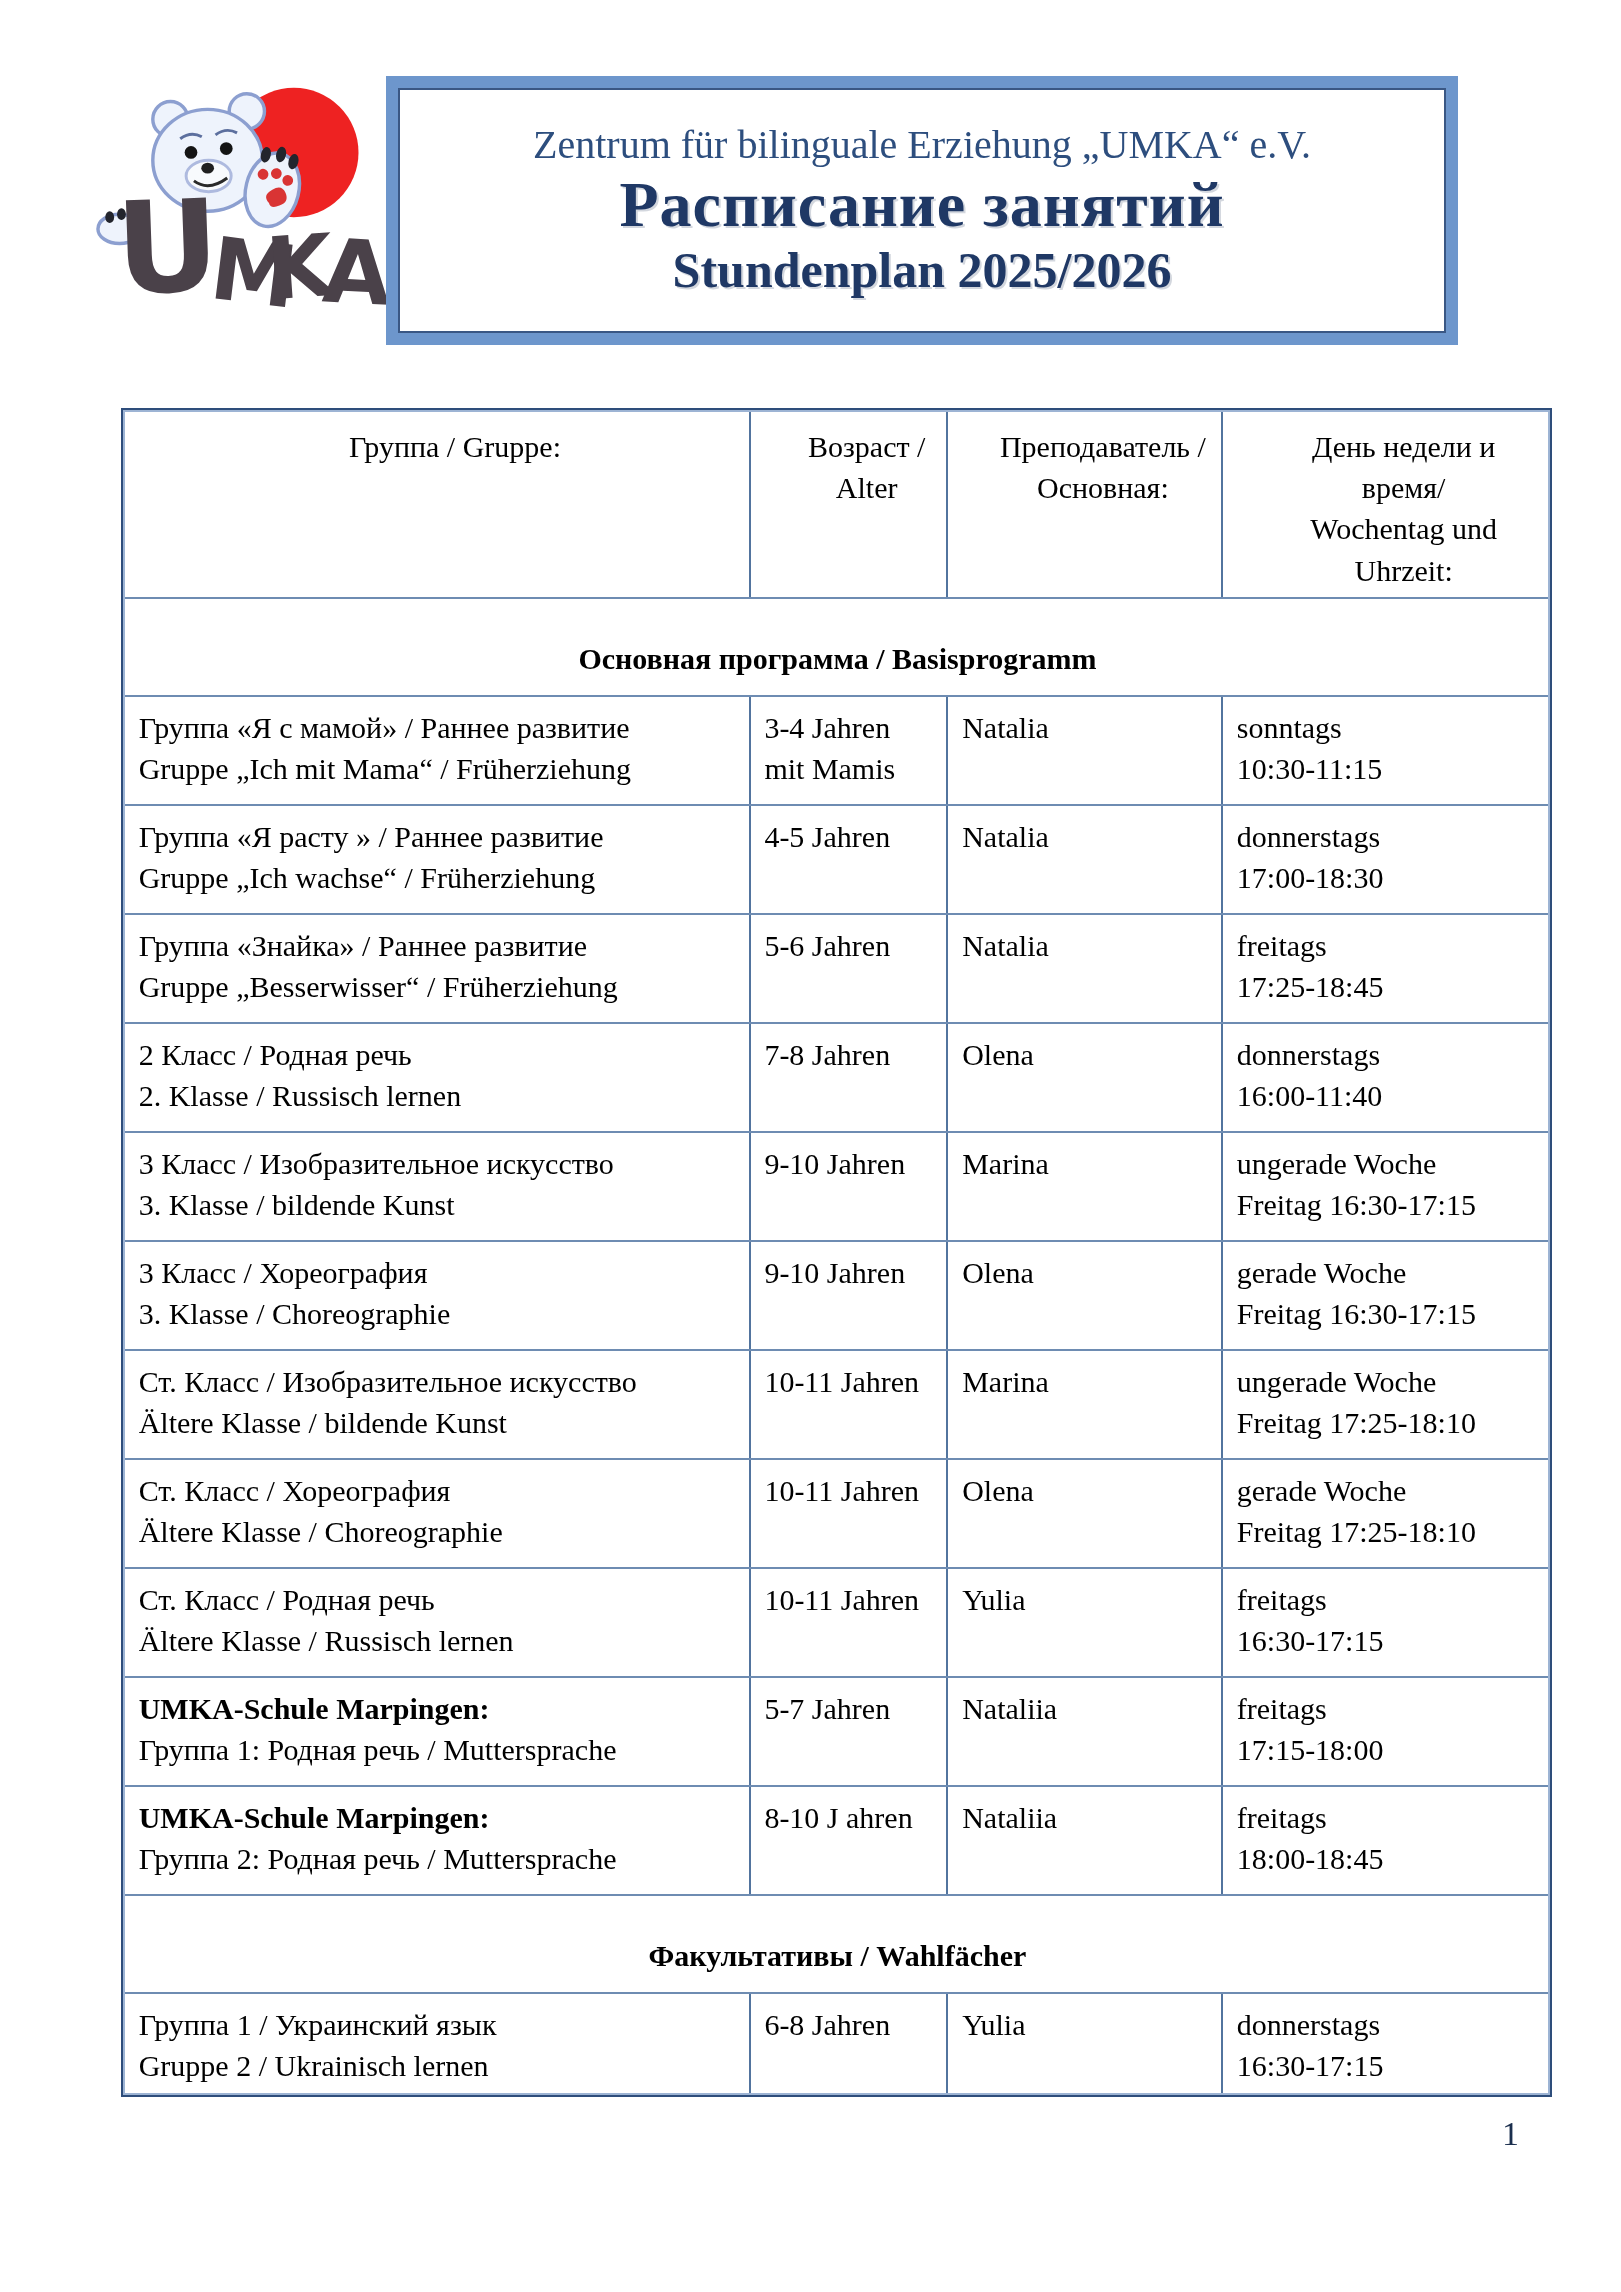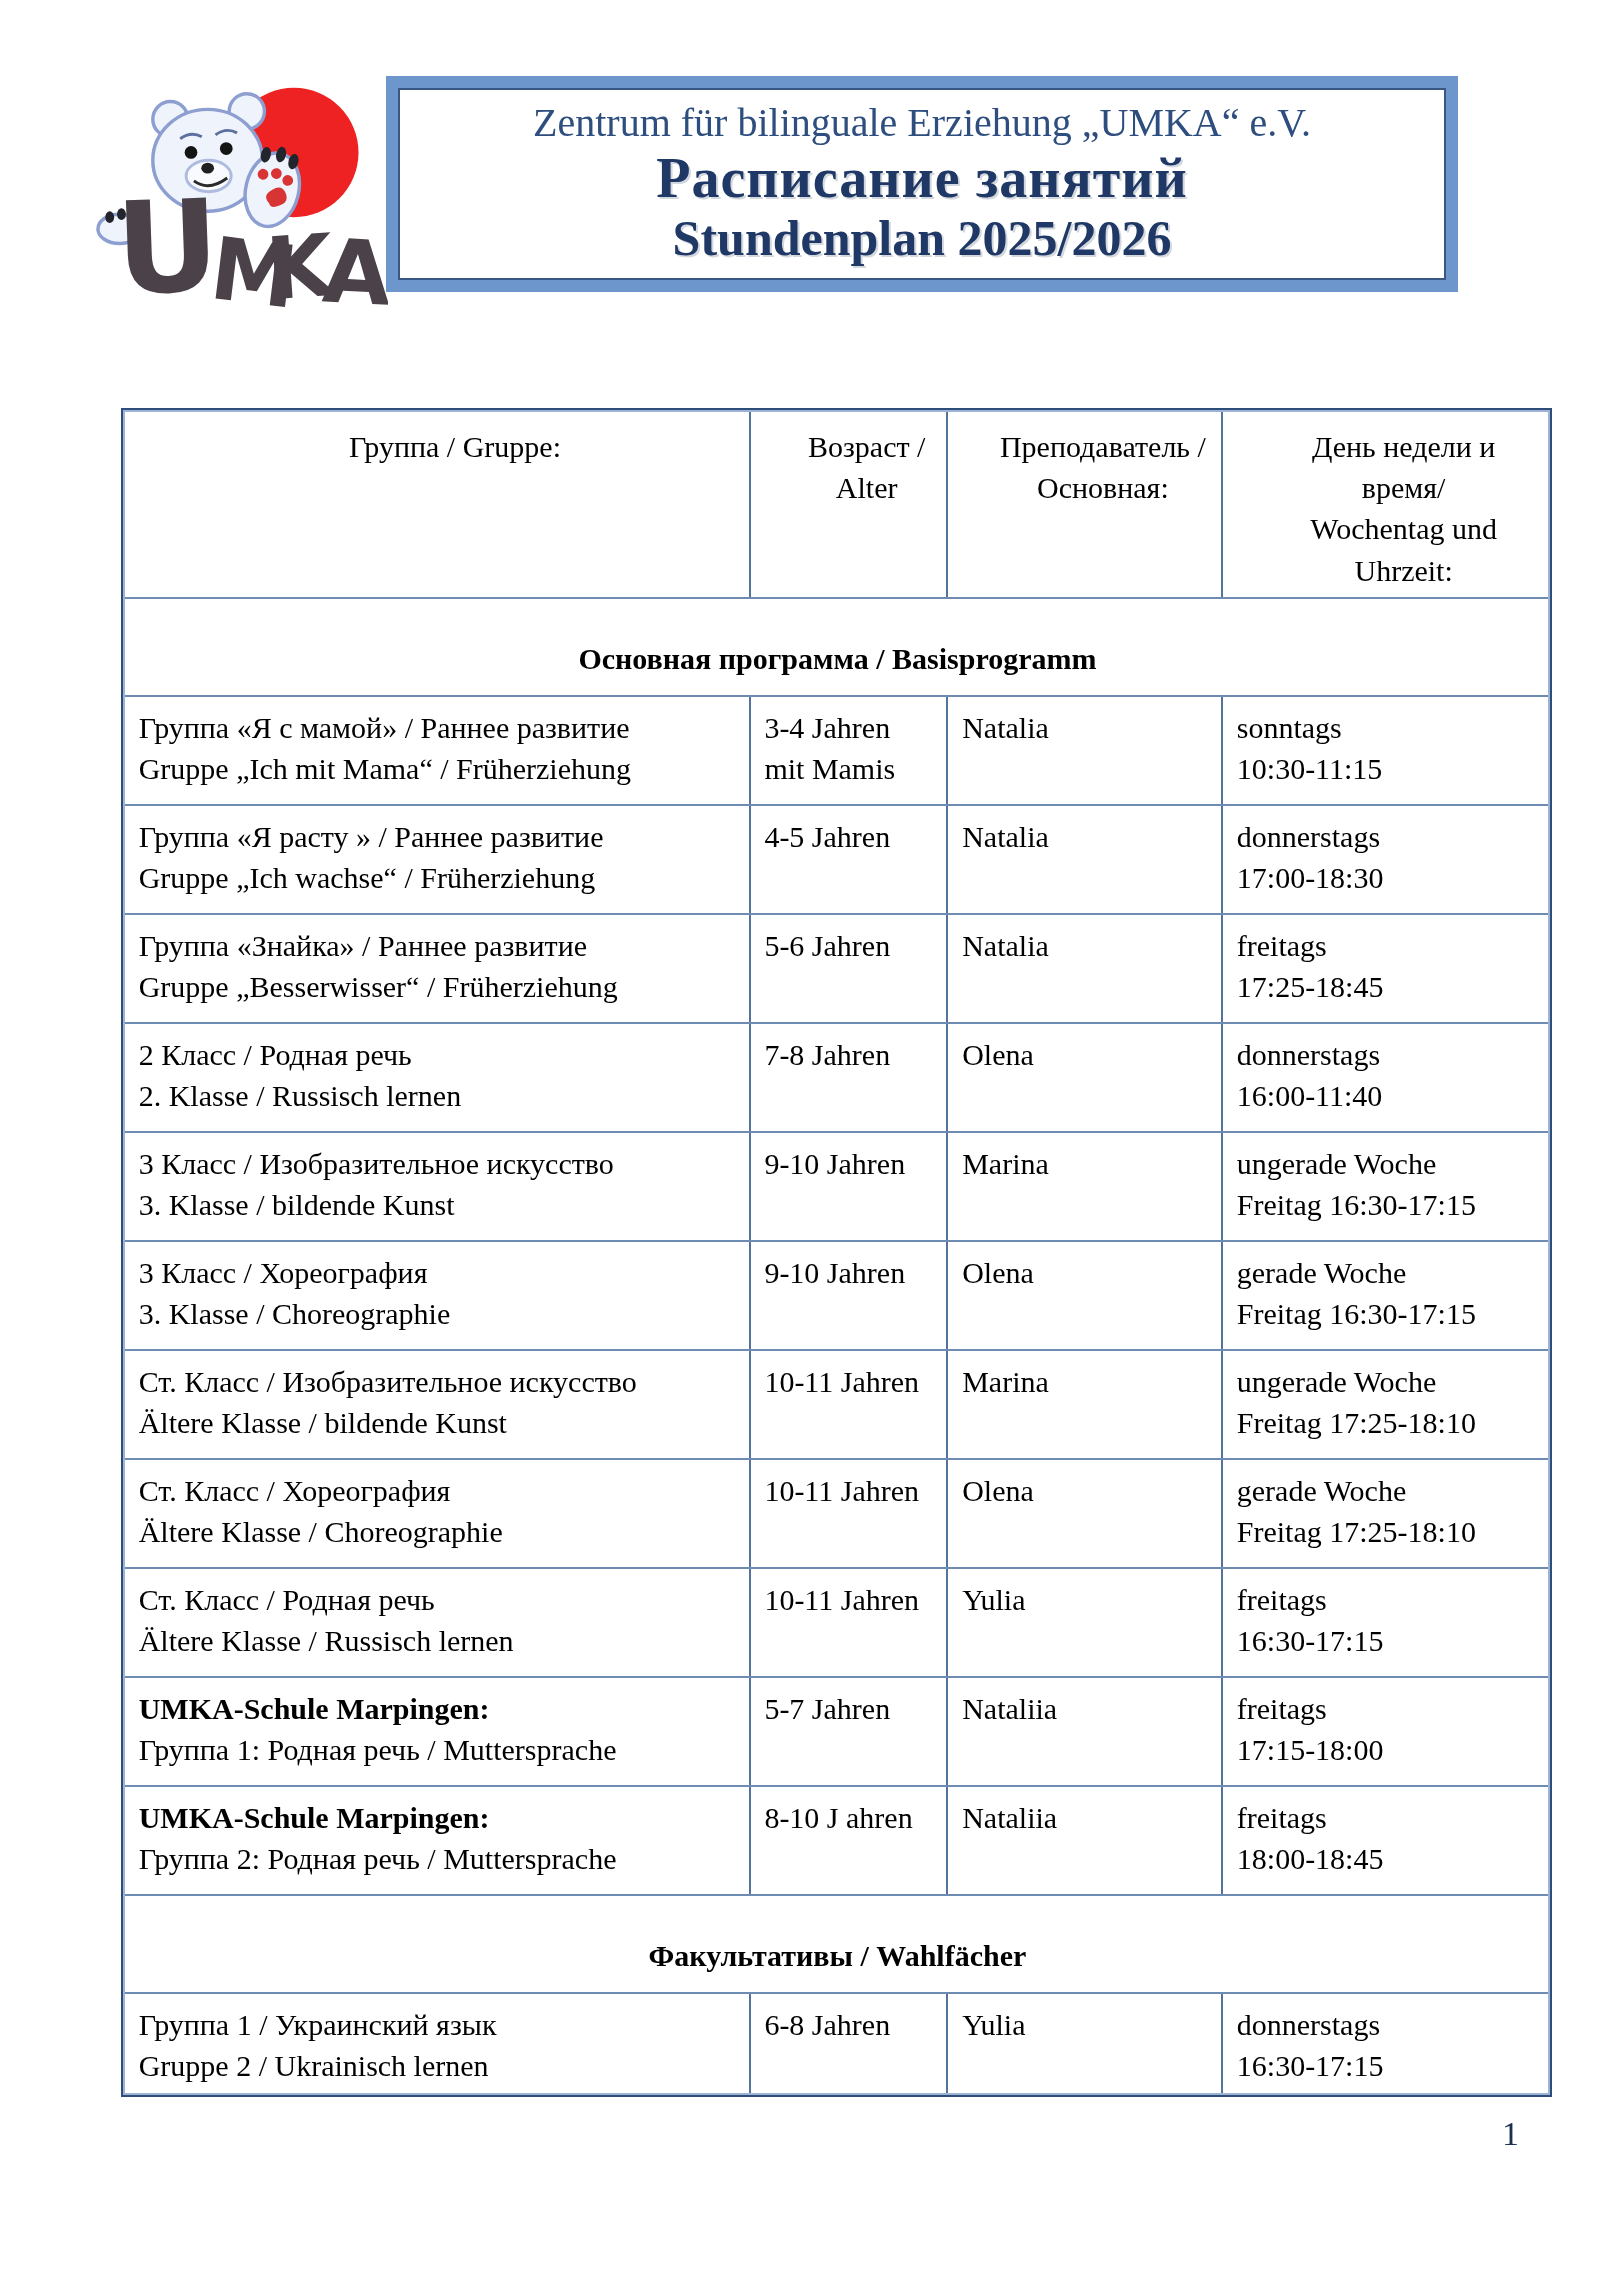--- a/index.html
+++ b/index.html
@@ -3,27 +3,27 @@
 <meta charset="utf-8">
 <style>
   html,body{margin:0;padding:0;}
   body{
     width:1621px;height:2293px;background:#ffffff;position:relative;
     font-family:"Liberation Serif", serif;color:#000;
   }
   
   .logo{position:absolute;left:90px;top:80px;width:298px;height:239px;}
   .title-box{
-    position:absolute;left:386px;top:76px;width:1072px;height:216px;
+    position:absolute;left:386px;top:76px;width:1072px;height:269px;
     border:12.7px solid #6d96cc;box-shadow:inset 0 0 0 2px #3a5784;
     box-sizing:border-box;background:#fff;
     display:flex;flex-direction:column;align-items:center;justify-content:center;
   }
   .title-org{font-size:40px;color:#2d4e7e;line-height:1.15;}
-  .title-ru{font-size:56px;font-weight:bold;color:#1f3865;line-height:1.15;
+  .title-ru{font-size:64px;font-weight:bold;color:#1f3865;line-height:1.15;
     text-shadow:2px 2px 0 rgba(130,140,160,0.35);letter-spacing:1px;}
   .title-de{font-size:50px;font-weight:bold;color:#1f3865;line-height:1.15;
     text-shadow:2px 2px 0 rgba(130,140,160,0.35);}
   
   .table-frame{
     position:absolute;left:121px;top:408px;width:1431px;box-sizing:border-box;
     border:2px solid #2e4d7b;
   }
   .table-frame-inner{border:2px solid #9db4d4;}
   table.schedule{border-collapse:collapse;width:100%;table-layout:fixed;}

